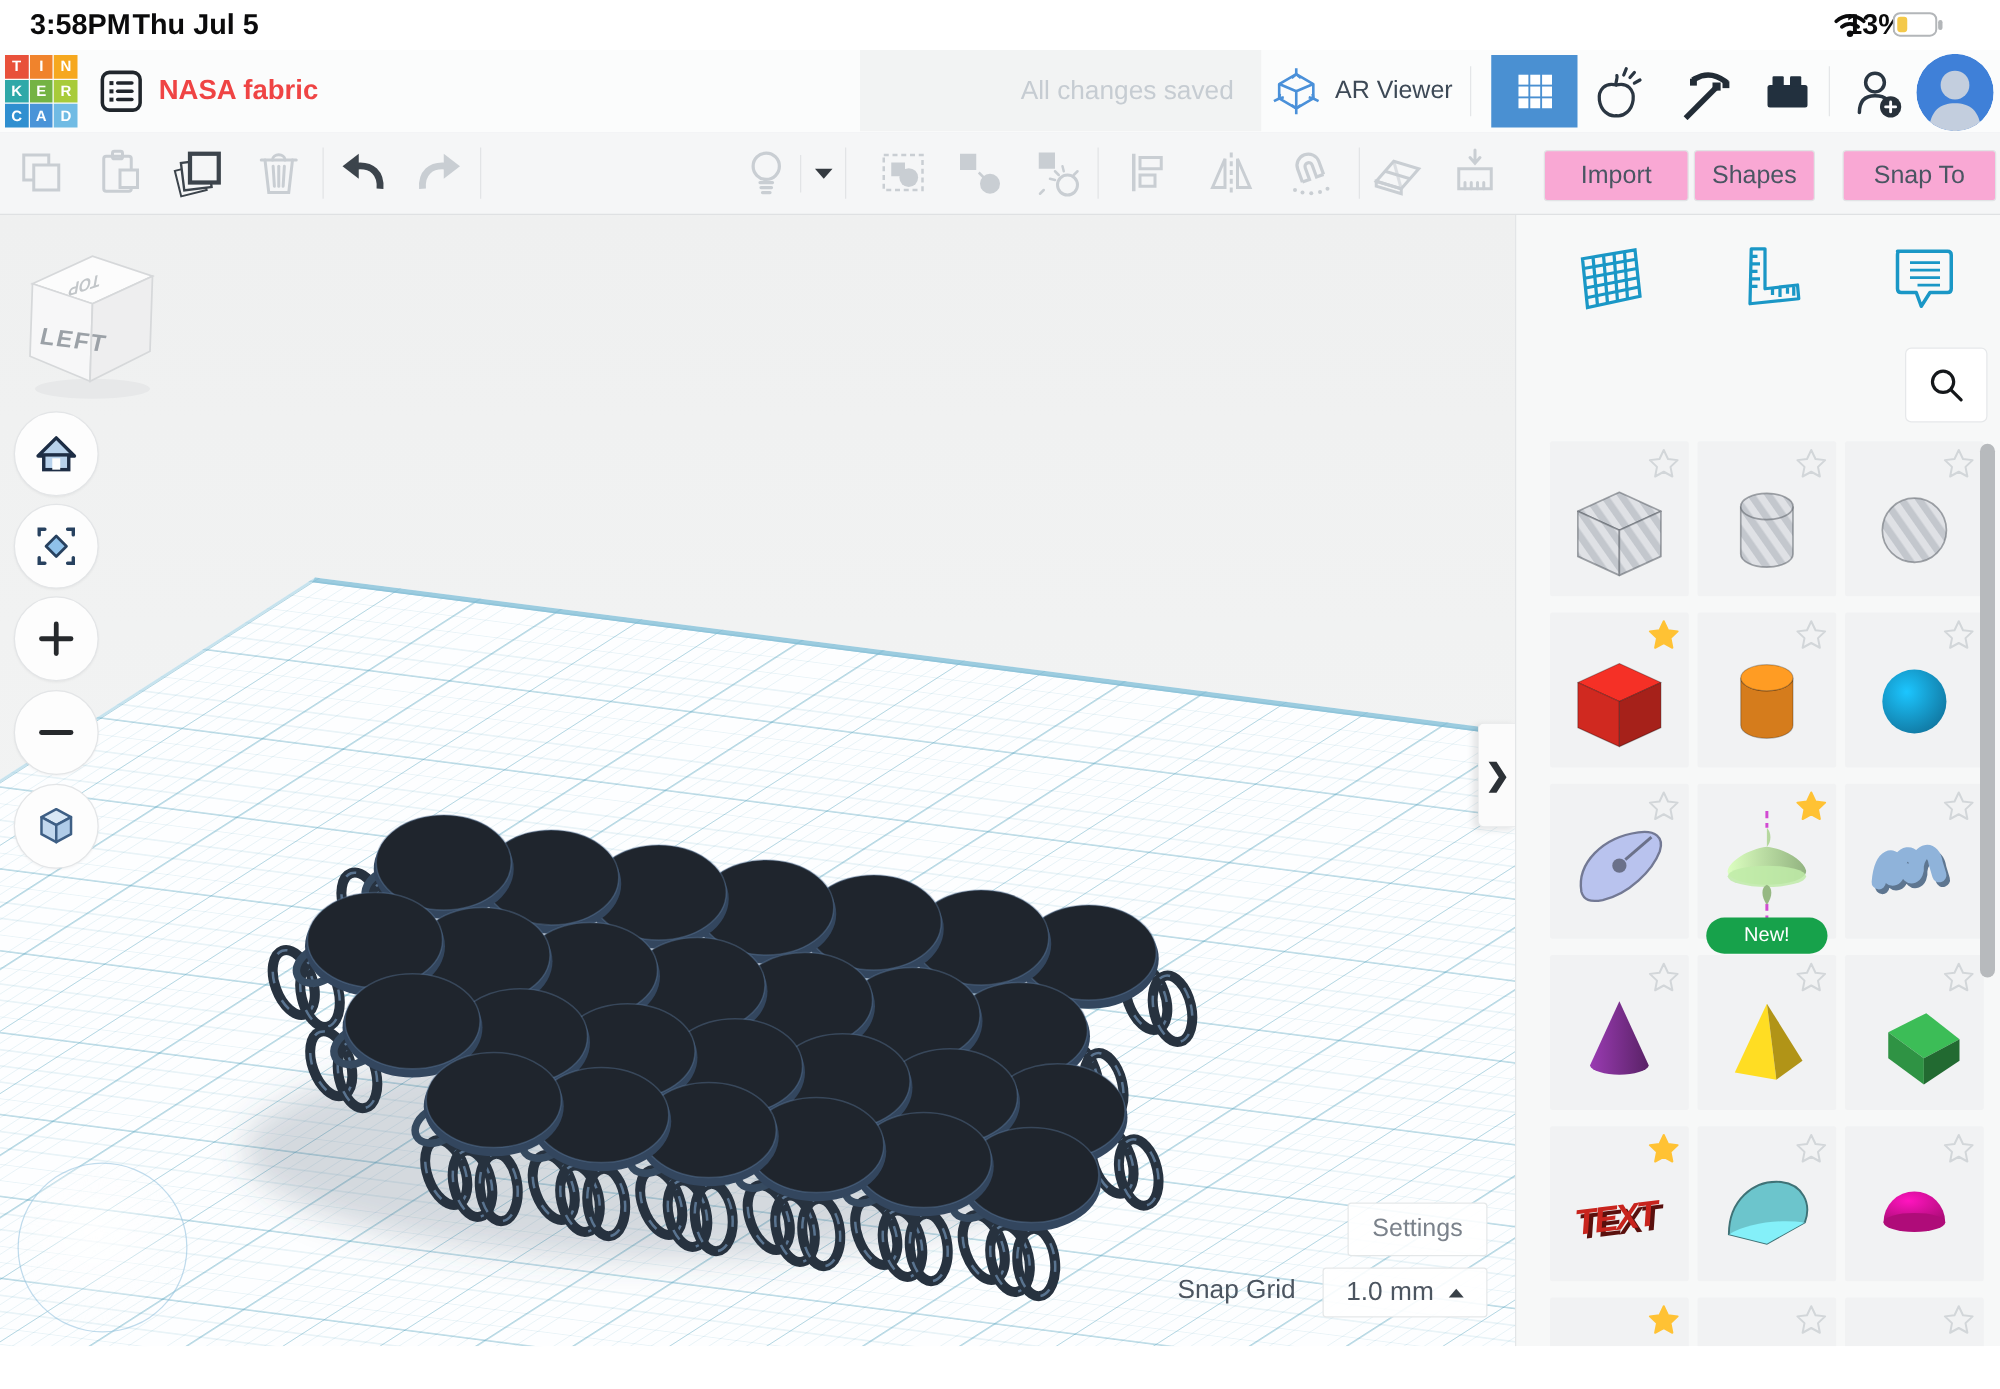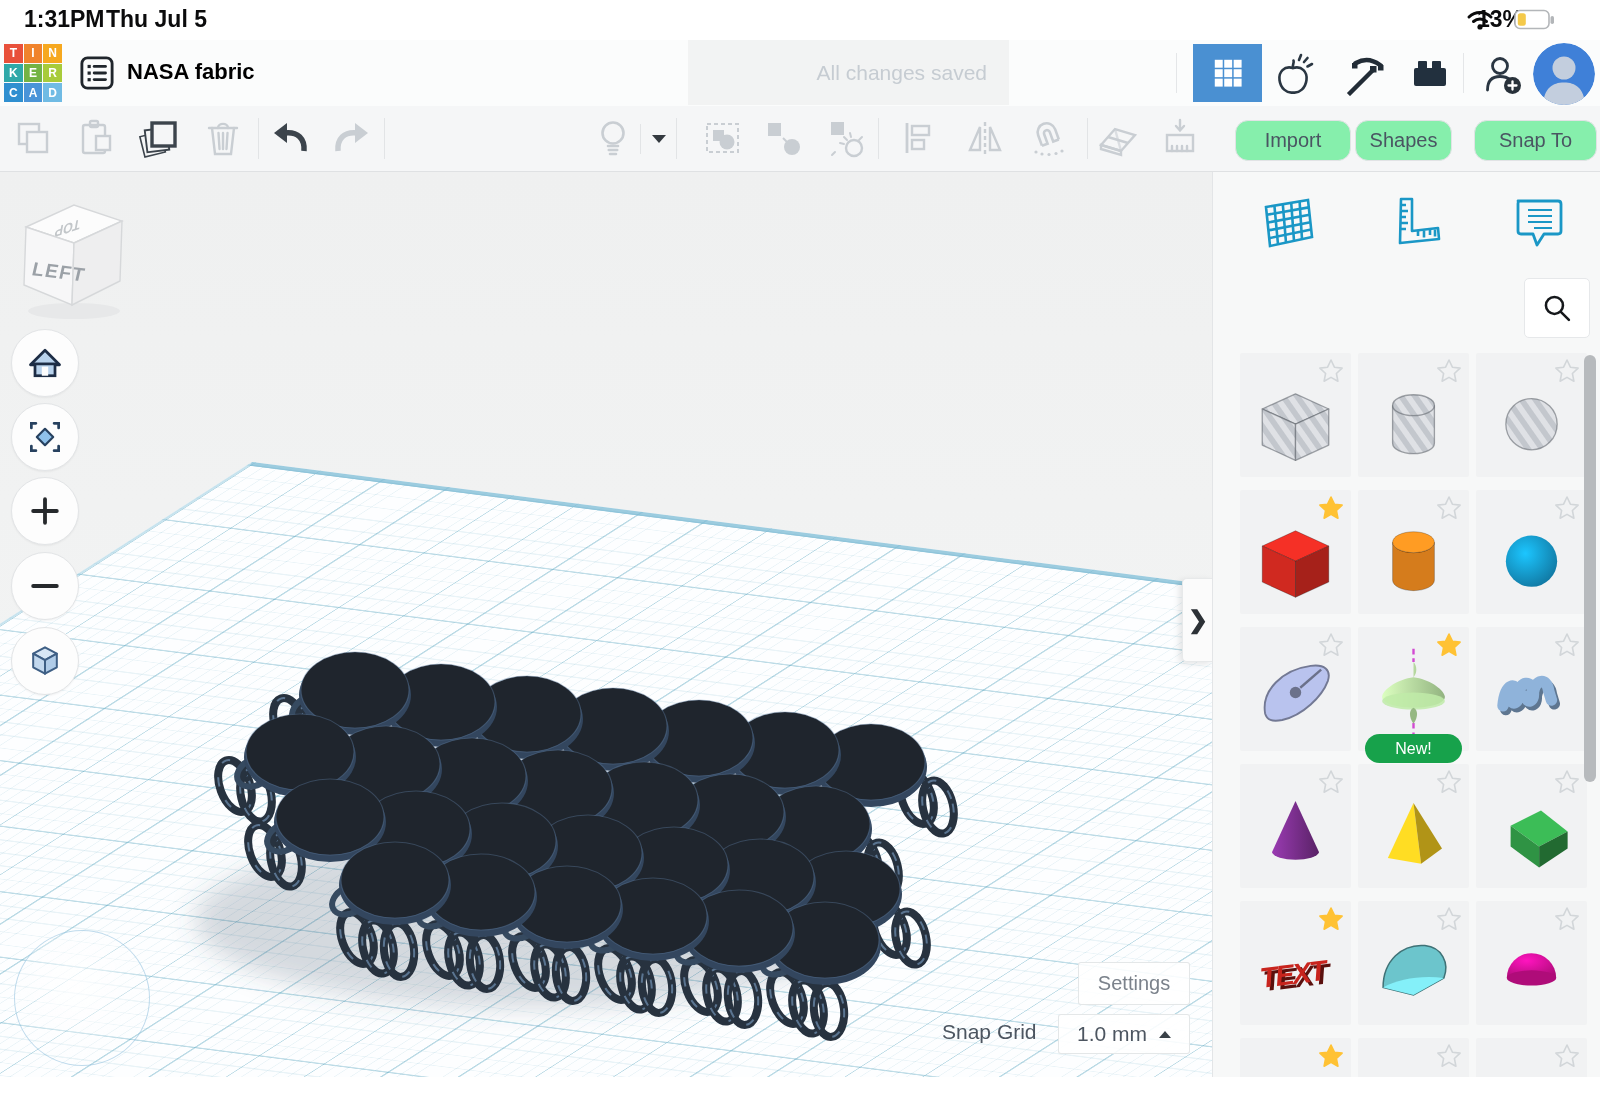--- a/index.html
+++ b/index.html
@@ -12,34 +12,34 @@
   #statusbar{left:0;top:0;width:1600px;height:40px;background:#fff;z-index:30;}
   #statusbar .time{left:24px;top:6px;font-size:23px;font-weight:700;color:#0b0b0c;}
   #statusbar .date{left:106px;top:6px;font-size:23px;font-weight:700;color:#0b0b0c;}
   #statusbar .batt-pct{left:1477px;top:6px;font-size:23px;font-weight:700;color:#0b0b0c;text-align:right;}
 
   
   #header{left:0;top:40px;width:1600px;height:66px;background:#fbfcfc;border-bottom:1px solid #e8eaec;z-index:30;}
   #logo{left:4px;top:4px;width:58px;height:58px;display:grid;grid-template-columns:repeat(3,1fr);grid-template-rows:repeat(3,1fr);gap:1px;}
   #logo div{display:flex;align-items:center;justify-content:center;color:#fff;font-size:12px;font-weight:700;}
   #menu-btn{left:80px;top:16px;width:34px;height:34px;}
-  #doc-title{left:127px;top:0;height:66px;line-height:64px;font-size:22px;font-weight:700;color:#000000;}
+  #doc-title{left:127px;top:0;height:66px;line-height:64px;font-size:22px;font-weight:700;color:#ef4444;}
   #autosave{left:688px;top:0;width:321px;height:65px;background:#f2f3f3;display:flex;align-items:center;justify-content:flex-end;padding-right:22px;box-sizing:border-box;font-size:21px;color:#c6ccd2;}
   #ar-btn{left:1016px;top:0;width:156px;height:65px;display:flex;align-items:center;gap:10px;}
   #ar-label{font-size:20px;color:#3d4956;}
   .hdr-div{top:13px;width:1px;height:40px;background:#e4e6e8;}
   #grid-btn{left:1193px;top:4px;width:69px;height:58px;background:#4a90d2;display:flex;align-items:center;justify-content:center;}
   .hdr-icon{top:12px;width:44px;height:44px;}
   #avatar{left:1533px;top:3px;width:62px;height:62px;border-radius:50%;overflow:hidden;}
 
   
   #toolbar{left:0;top:106px;width:1600px;height:65px;background:#f5f6f7;border-bottom:1px solid #dfe1e3;z-index:30;}
   .tb-icon{top:10px;width:44px;height:44px;}
   .tb-div{top:12px;width:1px;height:41px;background:#e2e4e6;}
-  .tb-btn{top:14px;height:41px;background:#86efac;border:1px solid #e1e3e5;border-radius:13px;
+  .tb-btn{top:14px;height:41px;background:#f9a8d4;border:1px solid #e1e3e5;border-radius:3px;
           font-size:20px;color:#4a5562;display:flex;align-items:center;justify-content:center;box-sizing:border-box;}
 
   
   #canvas{left:0;top:171px;width:1212px;height:906px;overflow:hidden;background:linear-gradient(#eff0f0,#f2f3f3 55%);}
   #plane{left:252px;top:291px;width:2300px;height:1300px;transform-origin:0 0;
          transform:rotate(7.3deg) skewX(-50deg);
          background-color:#fdfeff;
          border-top:4px solid rgba(130,190,215,.78);
          border-left:3px solid rgba(155,205,225,.55);
          background-image:
@@ -77,21 +77,21 @@
   #new-badge{left:152px;top:563px;width:97px;height:29px;background:#17a24b;border-radius:15px;color:#fff;
         font-size:16px;display:flex;align-items:center;justify-content:center;z-index:5;}
   #scrollbar{left:371px;top:184px;width:12px;height:427px;background:#b7babd;border-radius:6px;}
 
   #bottomstrip{left:0;top:1077px;width:1600px;height:34px;background:#ffffff;z-index:40;}
 </style>
 </head>
 <body>
 
 <div id="statusbar" class="abs">
-  <span class="abs time">1:31PM</span>
+  <span class="abs time">3:58PM</span>
   <span class="abs date">Thu Jul 5</span>
   <svg class="abs" style="left:1466px;top:8px" width="28" height="24" viewBox="0 0 28 24">
     <path d="M3 9 A16 16 0 0 1 25 9" fill="none" stroke="#0b0b0c" stroke-width="3" stroke-linecap="round"></path>
     <path d="M7.5 13.5 A10 10 0 0 1 20.5 13.5" fill="none" stroke="#0b0b0c" stroke-width="3" stroke-linecap="round"></path>
     <circle cx="14" cy="19" r="2.6" fill="#0b0b0c"></circle>
   </svg>
   <span class="abs batt-pct">13%</span>
   <svg class="abs" style="left:1514px;top:9px" width="42" height="22" viewBox="0 0 42 22">
     <rect x="1" y="1.5" width="34" height="18" rx="5" fill="#fff" stroke="#b3b6b9" stroke-width="1.6"></rect>
     <rect x="3.8" y="4.3" width="8" height="12.4" rx="2.5" fill="#f4c94a"></rect>
@@ -123,20 +123,33 @@
         <rect x="8" y="9.4" width="3.4" height="3.4"></rect>
         <rect x="8" y="16.4" width="3.4" height="3.4"></rect>
         <rect x="8" y="23.4" width="3.4" height="3.4"></rect>
       </g>
   </svg>
 
   <span id="doc-title" class="abs">NASA fabric</span>
 
   <div id="autosave" class="abs">All changes saved</div>
 
+  <div id="ar-btn" class="abs">
+    <svg width="42" height="42" viewBox="0 0 40 40">
+      <g stroke="#4a90d9" stroke-width="2" fill="none" stroke-linejoin="round">
+        <path d="M20 7 33 14.5 33 25.5 20 33 7 25.5 7 14.5 Z"></path>
+        <path d="M20 20 20 33 M20 20 7 14.5 M20 20 33 14.5"></path>
+        <path d="M20 7 16.5 10 M20 7 23.5 10 M20 2.5 20 7"></path>
+        <path d="M33 25.5 29.5 24.5 M33 25.5 32.5 22 M33 25.5 37 27.5"></path>
+        <path d="M7 25.5 10.5 24.5 M7 25.5 7.5 22 M7 25.5 3 27.5"></path>
+        <path d="M20 37.5 20 33 M20 33 16.5 30.5 M20 33 23.5 30.5"></path>
+      </g>
+    </svg>
+    <span id="ar-label">AR Viewer</span>
+  </div>
 
   <div class="abs hdr-div" style="left:1176px"></div>
 
   <div id="grid-btn" class="abs">
     <svg width="34" height="34" viewBox="0 0 36 36">
       <g fill="#fff">
           <rect x="4" y="4" width="8.4" height="8.4"></rect>
           <rect x="14" y="4" width="8.4" height="8.4"></rect>
           <rect x="24" y="4" width="8.4" height="8.4"></rect>
       <rect x="4" y="14" width="8.4" height="8.4"></rect>

